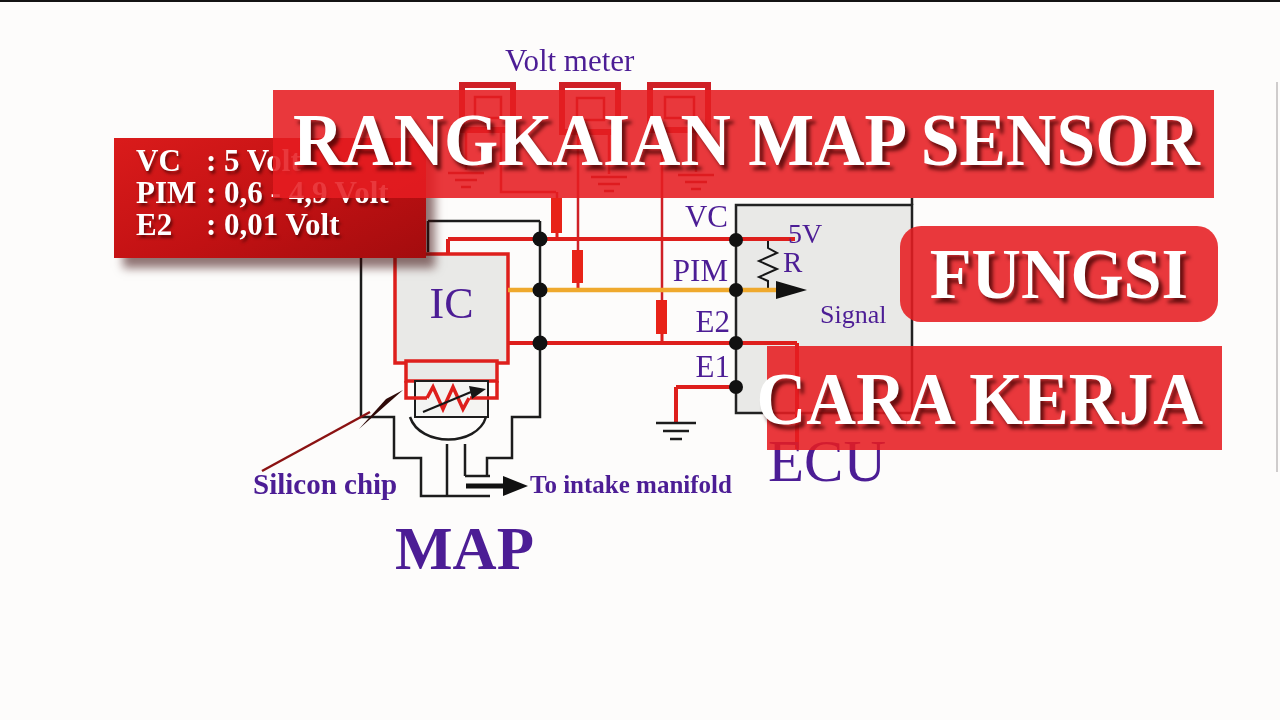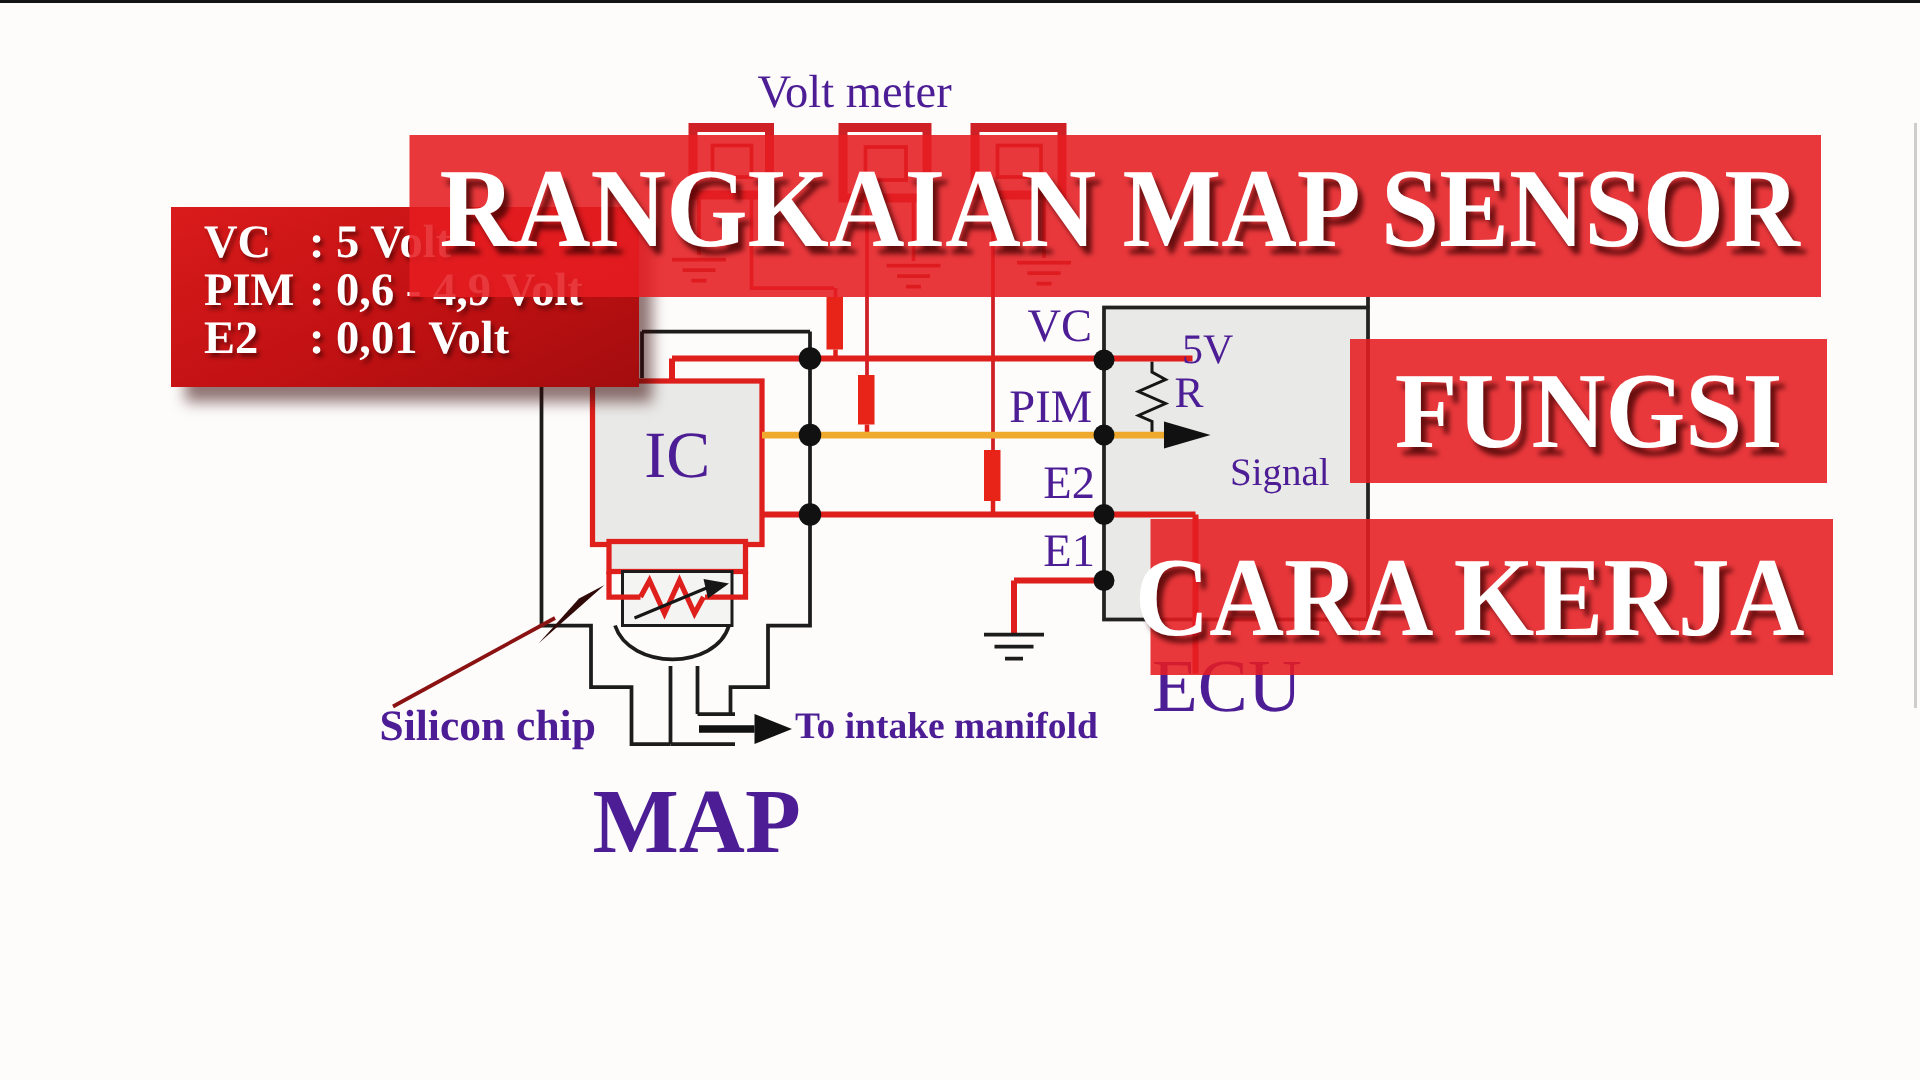--- a/index.html
+++ b/index.html
@@ -20,21 +20,21 @@
     text-shadow:2px 3px 3px rgba(50,0,0,.6);}
   .info-row .lbl{display:inline-block;width:70px;}
   
   .banner{position:absolute;z-index:4;background:rgba(230,28,33,0.88);}
   .banner-text{color:#fff;font-weight:bold;white-space:nowrap;line-height:1;
     text-shadow:4px 5px 4px rgba(60,0,0,.75);}
   #banner-title{left:273px;top:90px;width:941px;height:108px;}
   #banner-title .banner-text{position:absolute;left:20px;top:12px;font-size:75px;
     transform:scaleX(.93);transform-origin:left top;}
   #banner-fungsi{left:900px;top:226px;width:318px;height:96px;
-    display:flex;align-items:center;justify-content:center;}
+    display:flex;align-items:center;justify-content:center;border-radius:21px;}
   #banner-fungsi .banner-text{font-size:72px;transform:scaleX(.95);}
   #banner-cara{left:767px;top:346px;width:455px;height:104px;
     display:flex;align-items:center;justify-content:flex-end;}
   #banner-cara .banner-text{font-size:75px;transform:scaleX(.92);}
   
   #edge-top{left:0;top:0;width:1280px;height:2px;background:#141414;z-index:6;}
   #edge-right{left:1276px;top:82px;width:2px;height:390px;background:#cfcccc;z-index:6;}
 </style>
 </head>
 <body>
@@ -126,21 +126,21 @@
   <div class="dlabel pin" style="left:646px;top:255px;">PIM</div>
   <div class="dlabel pin" style="left:648px;top:306px;">E2</div>
   <div class="dlabel pin" style="left:648px;top:351px;">E1</div>
 
   <div class="dlabel" style="left:395px;top:282px;width:113px;text-align:center;font-size:44px;">IC</div>
 
   <div class="dlabel" style="left:788px;top:220px;font-size:28px;text-align:right;">5V</div>
   <div class="dlabel" style="left:783px;top:248px;font-size:29px;">R</div>
   <div class="dlabel" style="left:820px;top:270px;font-size:26px;margin-top:32px;">Signal</div>
 
-  <div class="dlabel" style="left:768px;top:432px;font-size:50px;">ECU</div>
+  <div class="dlabel" style="left:768px;top:432px;font-size:59px;">ECU</div>
 
   <div class="dlabel" style="left:530px;top:472px;font-size:25px;font-weight:bold;">To intake manifold</div>
   <div class="dlabel" style="left:253px;top:470px;font-size:29px;font-weight:bold;">Silicon chip</div>
 
   <div class="dlabel" style="left:395px;top:518px;font-size:61px;font-weight:600;">MAP</div>
 
   <div id="info-box">
     <div class="info-row">
       <span class="lbl">VC</span><span>: 5 Volt</span>
     </div>

